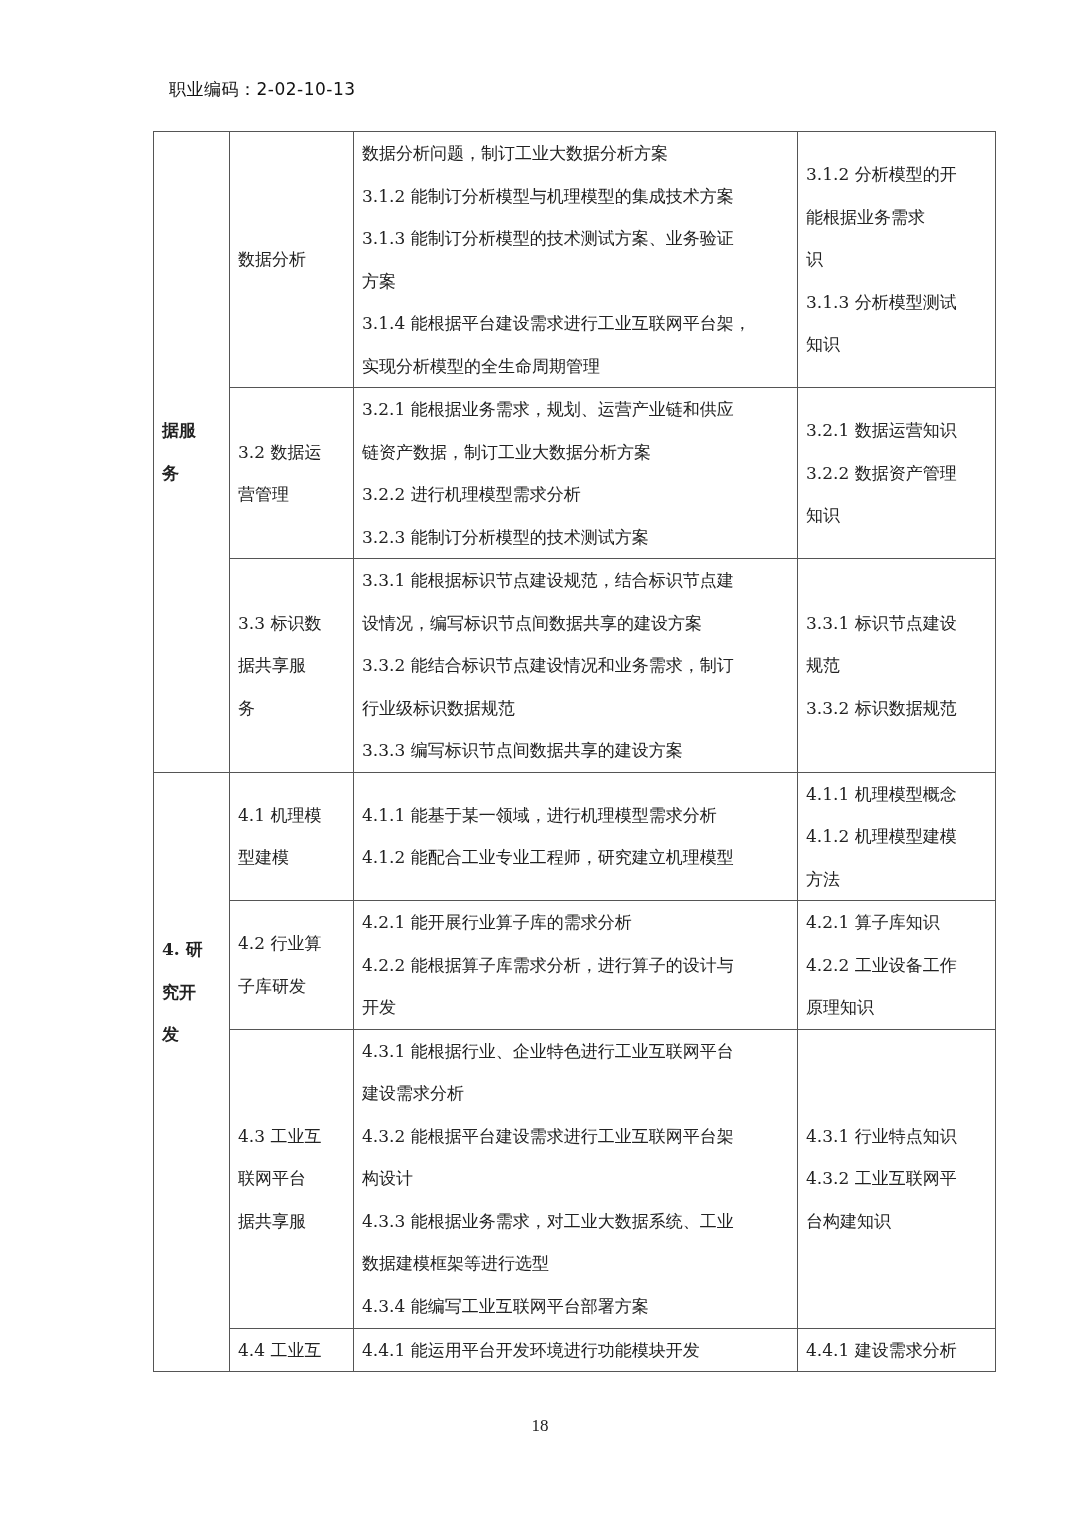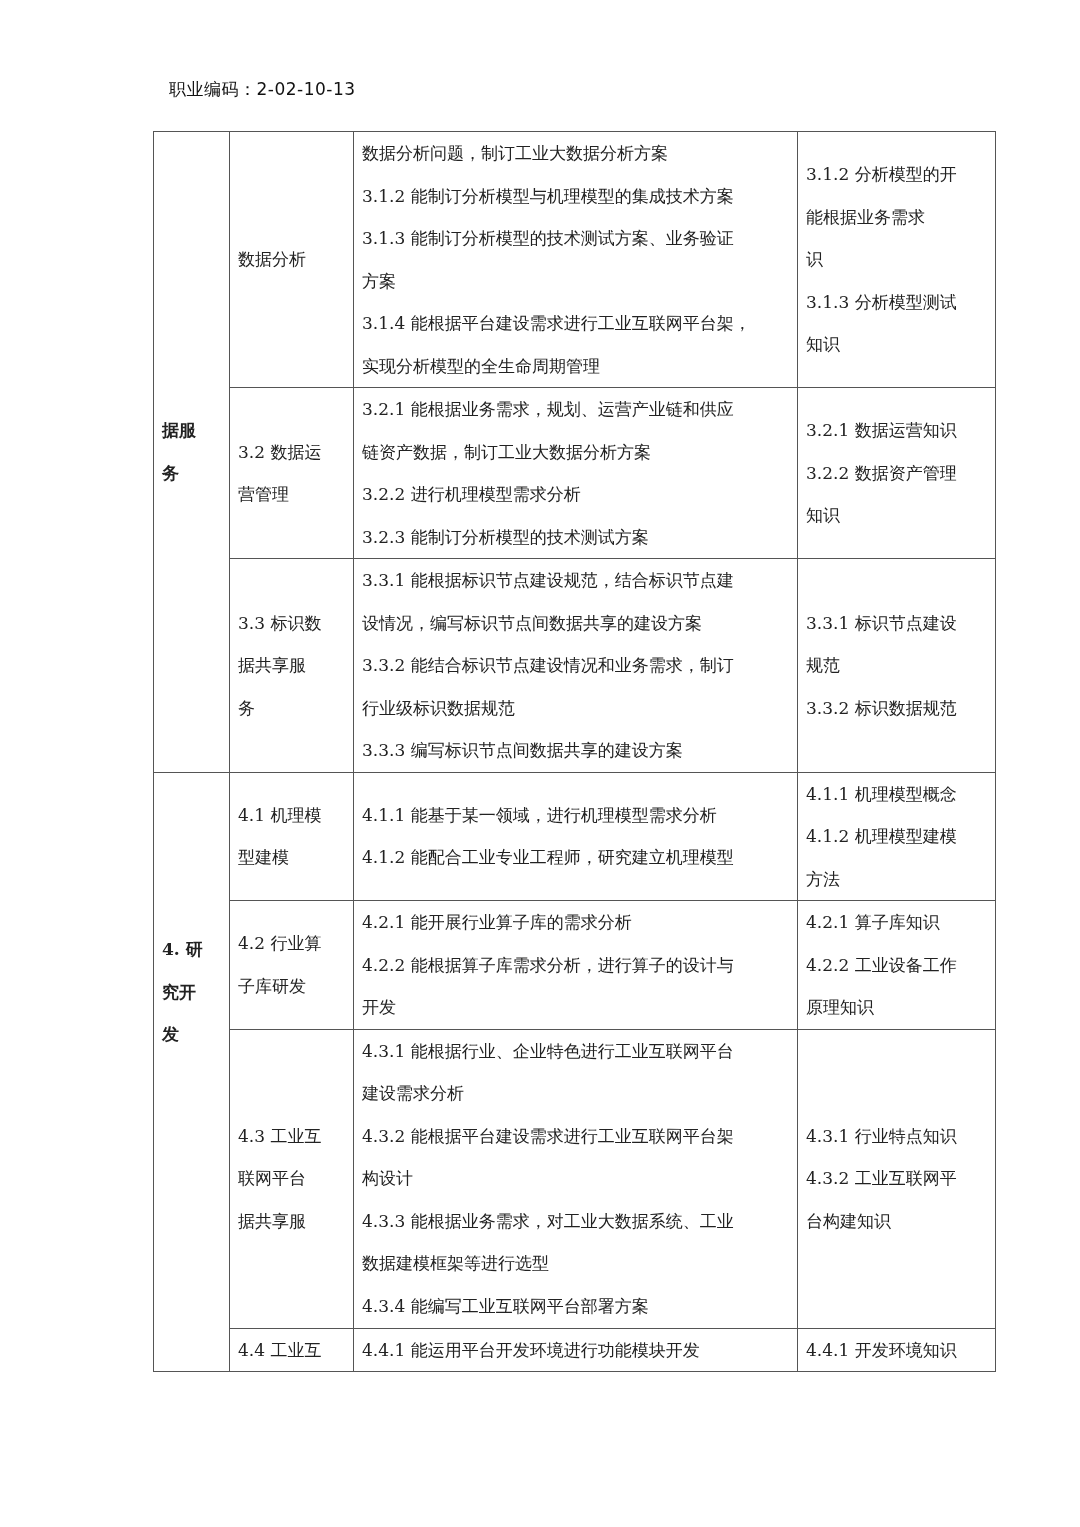--- a/index.html
+++ b/index.html
@@ -171,19 +171,20 @@
     </tr>
 
     <tr style="height:42px;margin-top:6px;">
       <td class="col2">
         <span class="line">4.4 工业互</span>
       </td>
       <td class="col3">
         <span class="line">4.4.1 能运用平台开发环境进行功能模块开发</span>
       </td>
       <td class="col4">
-        <span class="line">4.4.1 开发环境知识</span>
+        <span class="line">4.4.1 建设需求分析</span>
       </td>
     </tr>
   </tbody>
     </table>
 
+  <div class="page-num">18</div>
 </div>
 
 </body></html>

